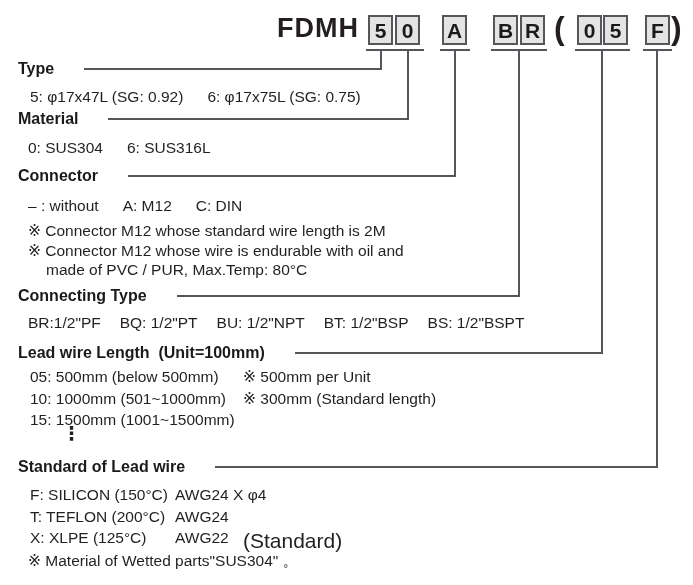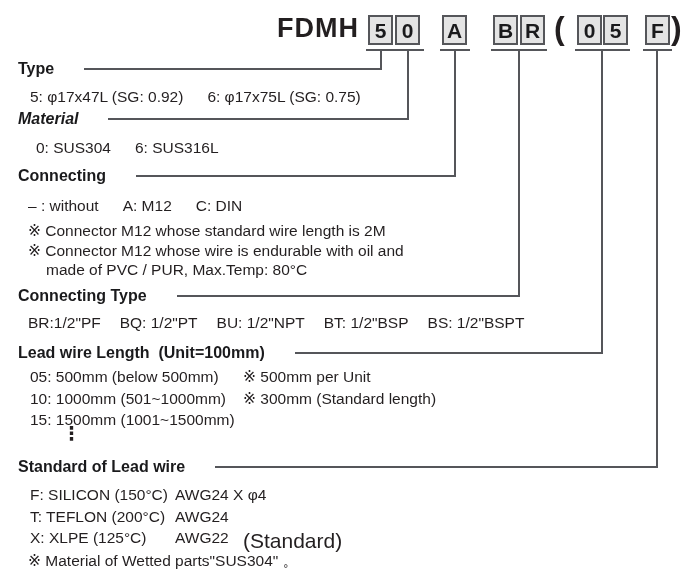--- a/index.html
+++ b/index.html
@@ -94,31 +94,31 @@
 
   <div class="sec-row" style="top:60px; width:364px;">
     <span class="sec-title">Type</span>
     <div class="sec-rule"></div>
   </div>
   <div class="body-line opts" style="left:30px; top:87px;">
     <span class="opt">5: φ17x47L (SG: 0.92)</span>
     <span class="opt">6: φ17x75L (SG: 0.75)</span>
   </div>
 
-  <div class="sec-row" style="top:110px; width:391px;font-style:italic;">
+  <div class="sec-row" style="top:110px; width:391px;">
     <span class="sec-title">Material</span>
     <div class="sec-rule"></div>
   </div>
-  <div class="body-line opts" style="left:36px; top:138px;align-items:flex-end;">
+  <div class="body-line opts" style="left:28px; top:138px;align-items:flex-end;">
     <span class="opt">0: SUS304</span>
     <span class="opt">6: SUS316L</span>
   </div>
 
   <div class="sec-row" style="top:167px; width:438px;">
-    <span class="sec-title">Connecting</span>
+    <span class="sec-title">Connector</span>
     <div class="sec-rule"></div>
   </div>
   <div class="body-line opts" style="left:28px; top:196px;">
     <span class="opt">– : without</span>
     <span class="opt">A: M12</span>
     <span class="opt">C: DIN</span>
   </div>
   <div class="body-line" style="left:28px; top:221px;">※ Connector M12 whose standard wire length is 2M</div>
   <div class="body-line" style="left:28px; top:241px;">※ Connector M12 whose wire is endurable with oil and</div>
   <div class="body-line" style="left:46px; top:260px;">made of PVC / PUR, Max.Temp: 80°C</div>

